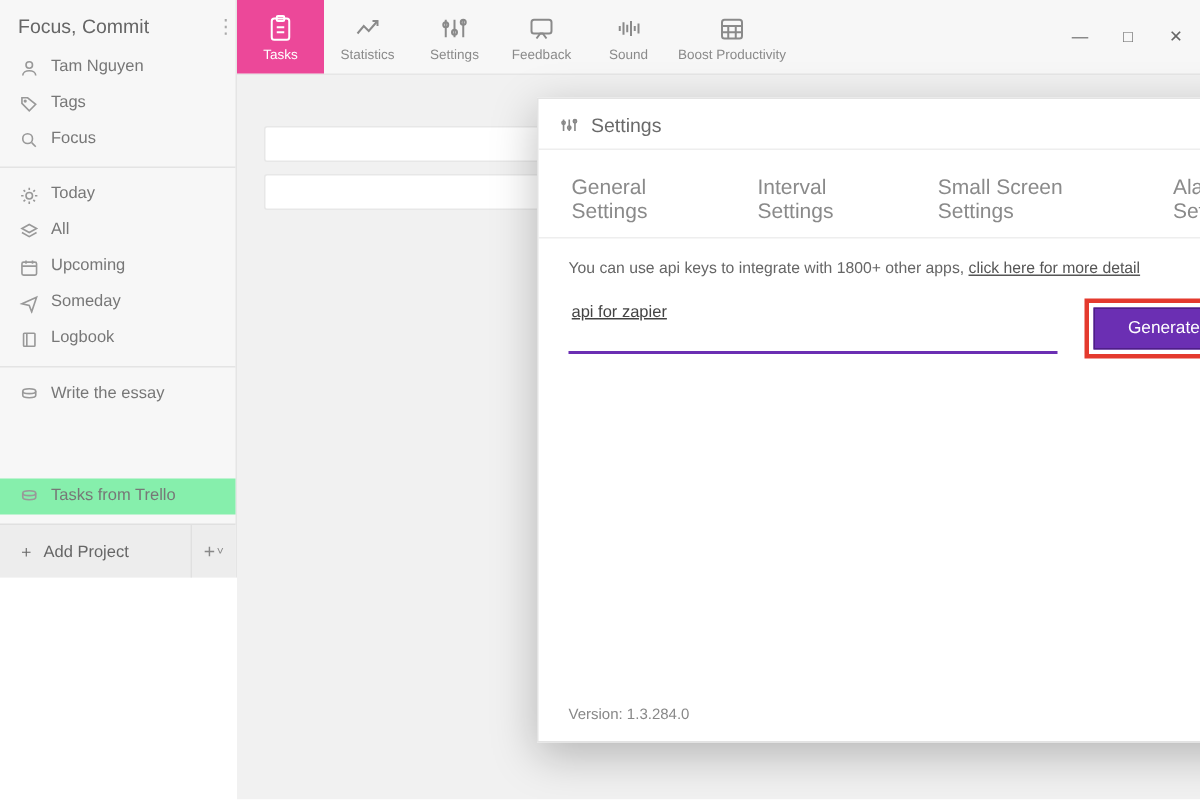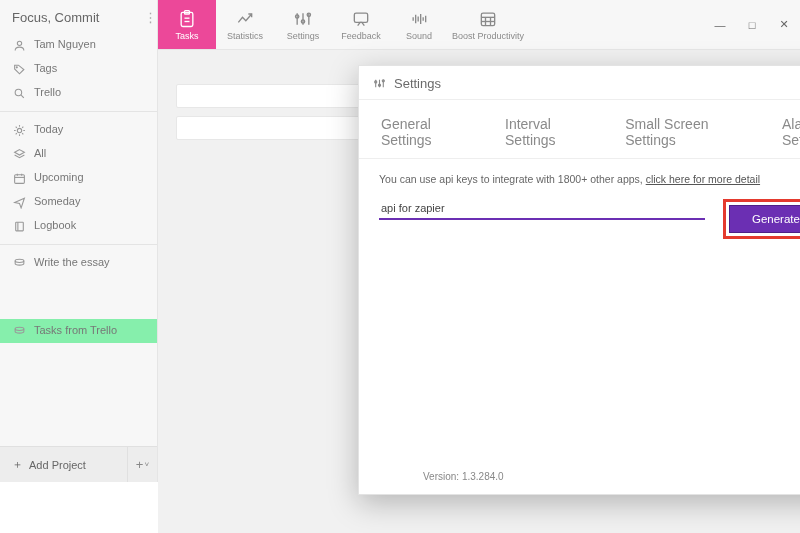--- a/index.html
+++ b/index.html
@@ -1,19 +1,19 @@
 <!DOCTYPE html>
 <html><head>
 <meta charset="utf-8">
 <style>
 * { box-sizing: border-box; margin: 0; padding: 0; font-family: "Segoe UI", Arial, sans-serif; }
 body { width: 800px; height: 533px; background: #fff; overflow: hidden; position: relative; font-size: 11px; color: #555; }
 
 
-.sidebar { position: absolute; left: 0; top: 0; width: 158px; height: 482px; background: #f7f7f7; border-right: 1px solid #e5e5e5; display: flex; flex-direction: column; }
+.sidebar { position: absolute; left: 0; top: 0; width: 158px; height: 385px; background: #f7f7f7; border-right: 1px solid #e5e5e5; display: flex; flex-direction: column; }
 .app-title { font-size: 13px; color: #666; padding: 10px 12px 8px; }
 .sb-item { display: flex; align-items: flex-start; gap: 8px; padding: 5px 12px; color: #777; cursor: pointer; }
 .sb-item .ico { width: 14px; height: 14px; display: inline-flex; align-items: center; justify-content: center; color: #999; }
 .sb-item.active { background: #86efac; margin-top: 44px; }
 .sb-divider { height: 1px; background: #e4e4e4; margin: 6px 0; }
 .sb-spacer { flex: 1; }
 .sb-footer { display: flex; border-top: 1px solid #e0e0e0; }
 .add-project { flex: 1; display: flex; align-items: center; gap: 6px; padding: 10px 12px; background: #ededed; color: #666; cursor: pointer; }
 .add-btn { width: 30px; display: flex; align-items: center; justify-content: center; border-left: 1px solid #e0e0e0; background: #ededed; cursor: pointer; color: #888; font-size: 13px; }
 .more-dots { position: absolute; left: 144px; top: 10px; color: #aaa; font-size: 13px; cursor:pointer; }
@@ -38,24 +38,24 @@
 .modal { position: absolute; left: 200px; top: 65px; width: 536px; height: 430px; background: #fff; box-shadow: 0 8px 28px rgba(0,0,0,0.25); border: 1px solid #e3e3e3; }
 .modal-head { display: flex; align-items: center; padding: 10px 14px 8px 14px; border-bottom: 1px solid #eee; }
 .modal-head .mico { width: 14px; height: 14px; margin-right: 7px; color: #888; }
 .modal-head .title { font-size: 13px; color: #6a6a6a; flex: 1; }
 .tabs { display: flex; gap: 18px; padding: 12px 20px 0 20px; border-bottom: 1px solid #eee; }
 .tab { padding: 4px 2px 8px 2px; color: #8a8a8a; font-size: 14px; cursor: pointer; border-bottom: 2px solid transparent; }
 .modal-body { padding: 14px 20px; }
 .info-line { color: #666; font-size: 10.5px; margin-bottom: 14px; }
 .info-line a { color: #555; text-decoration: underline; cursor: pointer; }
 .form-row { display: flex; gap: 18px; align-items: flex-start; }
-.textin { flex: 1; border: none; border-bottom: 2px solid #6b2fb3; padding: 3px 2px 4px; font-size: 11px; color: #444; background: transparent; outline: none; }
+.textin { flex: 1; border: none; border-bottom: 2px solid #6b2fb3; padding: 3px 2px 20px; font-size: 11px; color: #444; background: transparent; outline: none; text-decoration: underline; }
 .gen-wrap { border: 3px solid #e43a2e; padding: 3px; }
 .gen-btn { background: #6b2fb3; color: #fff; border: 1px solid #4e1f87; padding: 7px 22px; font-size: 11.5px; cursor: pointer; }
-.version { position: absolute; left: 20px; bottom: 12px; font-size: 10px; color: #888; margin-left: 44px; }
+.version { position: absolute; left: 20px; bottom: 12px; font-size: 10px; color: #888; }
 
 svg { display:block; }
 </style>
 </head>
 <body>
 
 <div class="sidebar">
   <div class="app-title">Focus, Commit</div>
   <div class="more-dots">⋮</div>
 
@@ -77,21 +77,21 @@
       </span>
     <span>Tags</span>
   </div>
   <div class="sb-item">
     <span class="ico">
         <svg width="13" height="13" viewBox="0 0 24 24" fill="none" stroke="currentColor" stroke-width="2">
           <circle cx="10" cy="10" r="6"></circle>
           <line x1="20" y1="20" x2="15" y2="15"></line>
         </svg>
       </span>
-    <span>Trello</span>
+    <span>Focus</span>
   </div>
 
   <div class="sb-divider"></div>
 
   <div class="sb-item">
     <span class="ico">
         <svg width="13" height="13" viewBox="0 0 24 24" fill="none" stroke="currentColor" stroke-width="2">
           <circle cx="12" cy="12" r="4"></circle>
           <line x1="12" y1="2" x2="12" y2="5"></line>
           <line x1="12" y1="19" x2="12" y2="22"></line>

